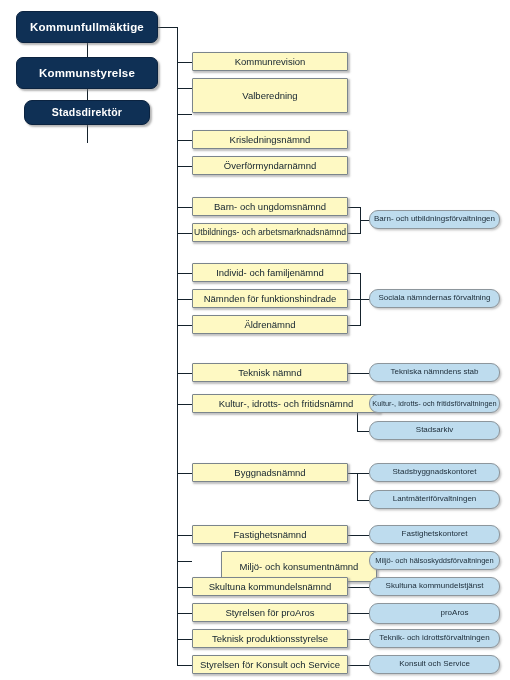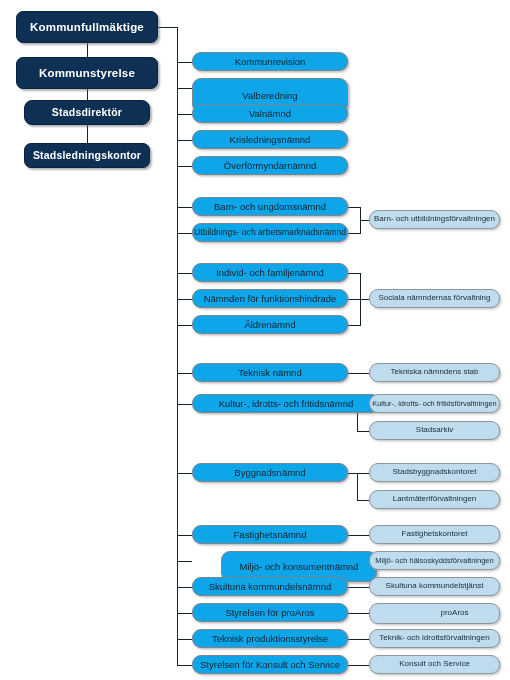--- a/index.html
+++ b/index.html
@@ -37,23 +37,23 @@
     border-radius: 7px;
     color: #ffffff;
     font-weight: bold;
     font-size: 11.5px;
     letter-spacing: .2px;
     box-shadow: 2px 2px 2px rgba(120,120,120,.55);
   }
 
   
   .node.mid {
-    background: #0ea5e9;
+    background: #fef9c3;
     border: 1px solid #7b858c;
-    border-radius: 9px;
+    border-radius: 1px;
     color: #12222e;
     font-size: 9.5px;
     box-shadow: 1.5px 1.5px 2px rgba(140,140,140,.55);
   }
 
   
   .node.light {
     background: #bedcee;
     border: 1px solid #8d969c;
     border-radius: 9px;
@@ -87,45 +87,39 @@
   </div>
 
   <div class="node dark" style="left:16px; top:57px; width:142px; height:32px;">
     <span class="lbl">Kommunstyrelse</span>
   </div>
 
   <div class="node dark" style="left:24px; top:100px; width:126px; height:25px; font-size:10.5px;border-radius:8px;">
     <span class="lbl">Stadsdirektör</span>
   </div>
 
-  <div class="node dark" style="left:24px; top:143px; width:126px; height:25px; font-size:10.5px;">
-    <span class="lbl">Stadsledningskontor</span>
-  </div>
 
   <div class="line v" style="left:87px; top:43px; height:14px;"></div>
   <div class="line v" style="left:87px; top:89px; height:11px;"></div>
   <div class="line v" style="left:87px; top:125px; height:18px;"></div>
 
   <div class="line h" style="left:158px; top:27px; width:20px;"></div>
   <div class="line v" style="left:177px; top:27px; height:638px;"></div>
 
   <div class="line h" style="left:177px; top:62px; width:15px;"></div>
   <div class="node mid" style="left:192px; top:52px; width:156px; height:19px;">
     <span class="lbl">Kommunrevision</span>
   </div>
 
   <div class="line h" style="left:177px; top:88px; width:15px;"></div>
   <div class="node mid" style="left:192px; top:78px; width:156px; height:35px;">
     <span class="lbl">Valberedning</span>
   </div>
 
   <div class="line h" style="left:177px; top:114px; width:15px;"></div>
-  <div class="node mid" style="left:192px; top:104px; width:156px; height:19px;">
-    <span class="lbl">Valnämnd</span>
-  </div>
 
   <div class="line h" style="left:177px; top:140px; width:15px;"></div>
   <div class="node mid" style="left:192px; top:130px; width:156px; height:19px;">
     <span class="lbl">Krisledningsnämnd</span>
   </div>
 
   <div class="line h" style="left:177px; top:166px; width:15px;"></div>
   <div class="node mid" style="left:192px; top:156px; width:156px; height:19px;">
     <span class="lbl">Överförmyndarnämnd</span>
   </div>

